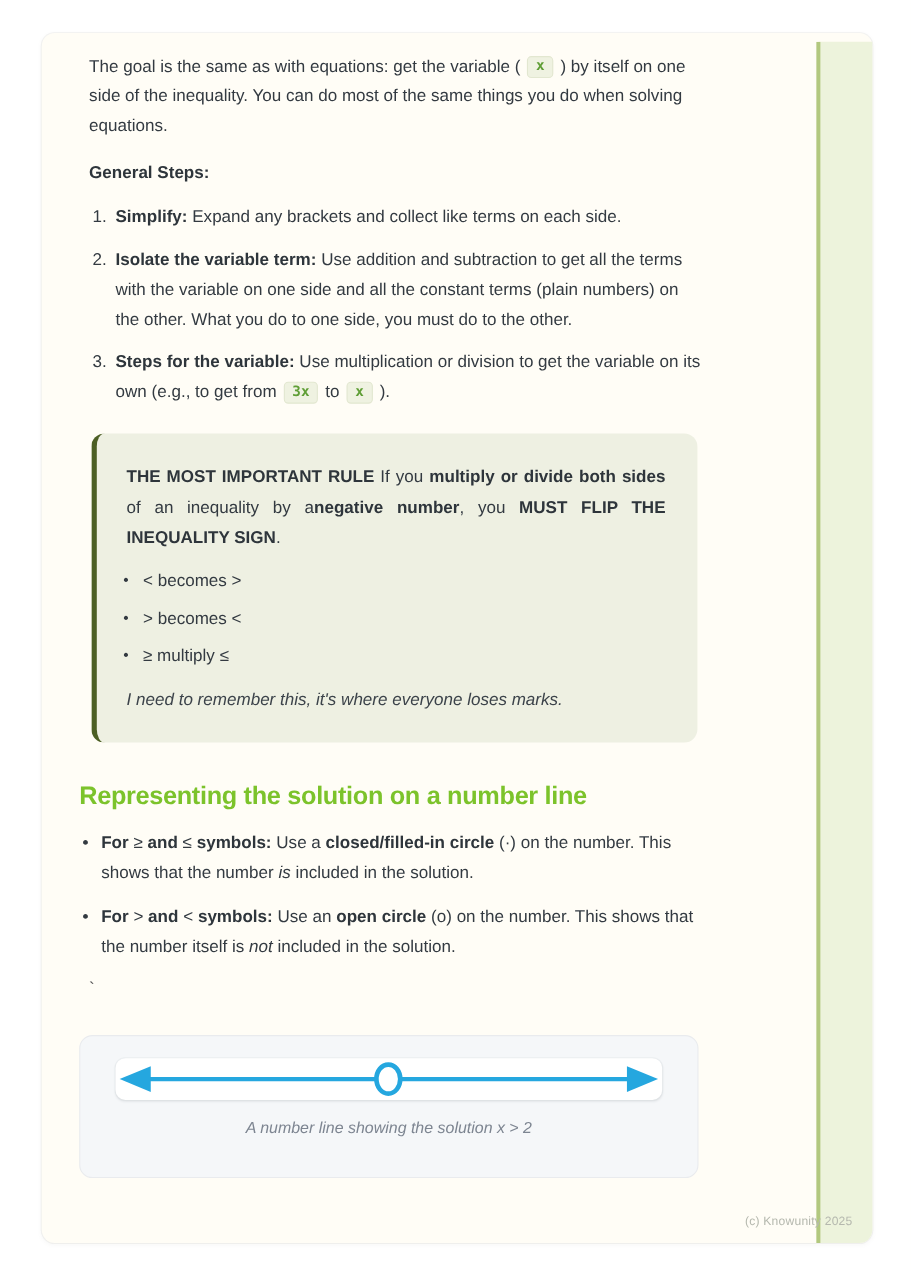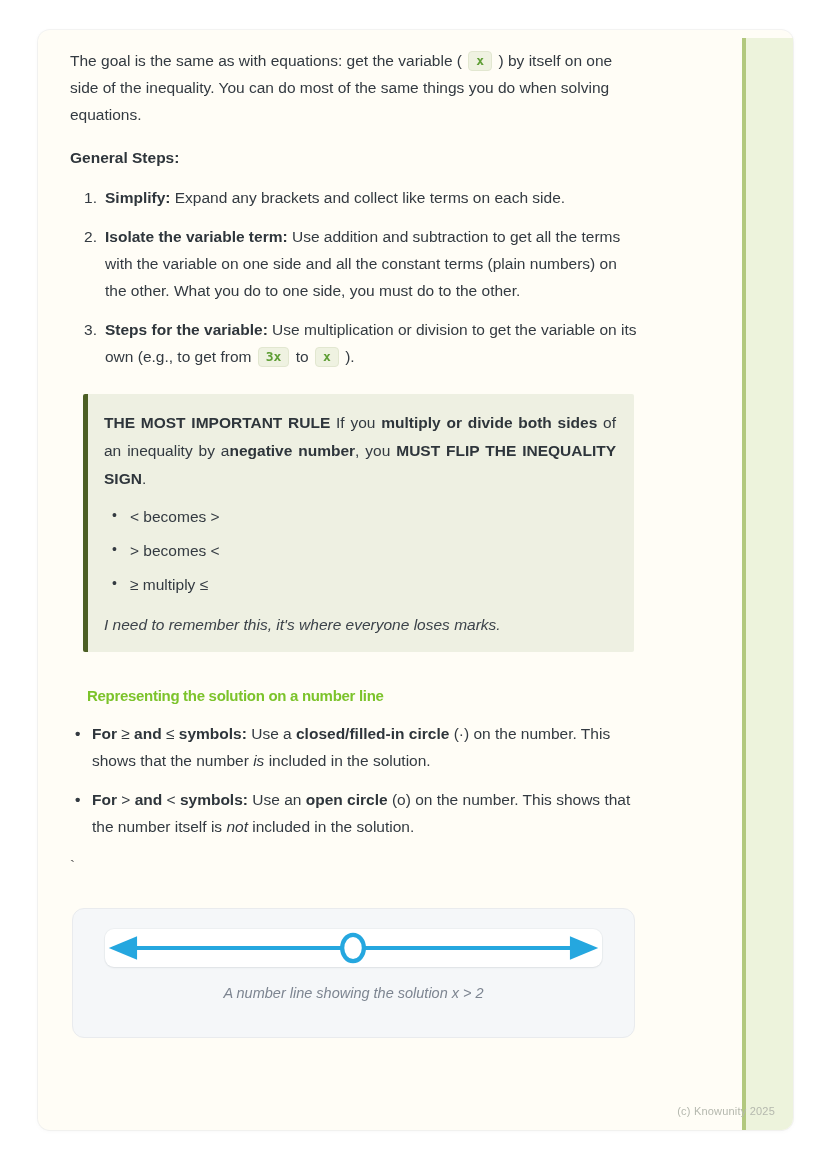--- a/index.html
+++ b/index.html
@@ -18,51 +18,51 @@
   .edge-bar {
     position:absolute; right:0; top:8px; bottom:0; width:47px;
     background:#edf3dc; border-left:4px solid #b2c87e;
     border-bottom-right-radius:12px; z-index:1;
   }
   .content {
     position:relative; z-index:2;
     width:572px; margin-left:32px; padding-top:1px;
     font-size:15.5px; line-height:1.75;
   }
-  p { margin:0; }
+  p { margin:11px; }
   .intro { margin-top:16px; }
   .chip {
     display:inline-block; background:#eff2e1; border:1px solid #e2e7d0;
     border-radius:4px; padding:0 7px; margin:0 2px; line-height:1.35;
     font-family:"DejaVu Sans Mono","Liberation Mono",monospace;
     font-size:13px; font-weight:bold; color:#5f9e35; vertical-align:1px;
   }
   .steps-head { margin-top:16px; font-weight:bold; color:#2e353b; }
   ol.steps {
     margin:12px 0 0; padding:0 0 0 14px; list-style:none; counter-reset:step;
   }
   ol.steps li { position:relative; padding-left:21px; counter-increment:step; }
   ol.steps li::before {
     content:counter(step) "."; position:absolute; left:0; top:0; color:#333a41;
   }
   ol.steps li + li { margin-top:12px; }
   b,.b { font-weight:bold; color:#2e353b; }
   .callout {
     margin:24px 0 0 13px; width:551px; box-sizing:border-box;
-    background:#eef0e2; border-left:5px solid #4c5f24; border-radius:2px;
+    background:#eef0e2; border-left:5px solid #4c5f24; border-radius:12px;
     padding:15px 18px 14px 16px;
   }
   .callout .rule { text-align:justify; line-height:1.8; }
   ul.swaps { margin:10px 0 0; padding:0 0 0 8px; list-style:none; }
   ul.swaps li { position:relative; padding-left:18px; }
   ul.swaps li + li { margin-top:7px; }
   ul.swaps li::before { content:"•"; position:absolute; left:0; top:0; font-size:14px; }
   .note { margin-top:13px; font-style:italic; color:#3c434a; }
   h2.section-heading {
-    margin:34px 17px 0; font-size:15px; line-height:1.3; letter-spacing:-0.3px;
+    margin:34px 2px 0; font-size:23px; line-height:1.3; letter-spacing:-0.3px;
     color:#7cc32b; font-weight:bold;
   }
   .nl-intro { margin-top:18px; }
   .math-var { font-family:"Liberation Serif","DejaVu Serif",serif; font-style:italic; }
   ul.nl-list { margin:14px 0 0; padding:0 0 0 5px; list-style:none; }
   ul.nl-list li { position:relative; padding-left:17px; }
   ul.nl-list li + li { margin-top:12px; }
   ul.nl-list li::before { content:"•"; position:absolute; left:0; top:0; font-weight:bold; }
   .stray { margin-top:12px; color:#555; }
   figure.figure-card {

